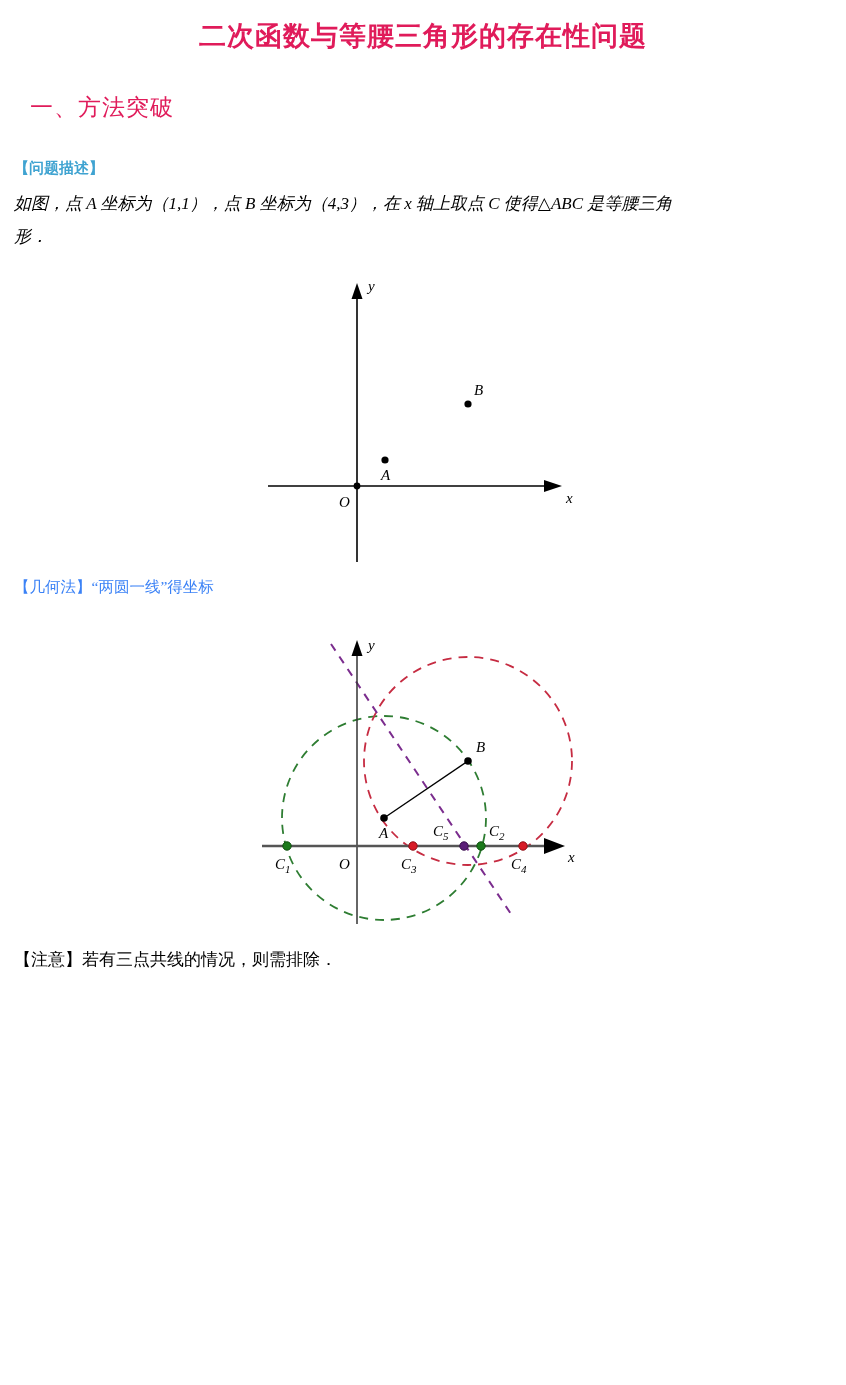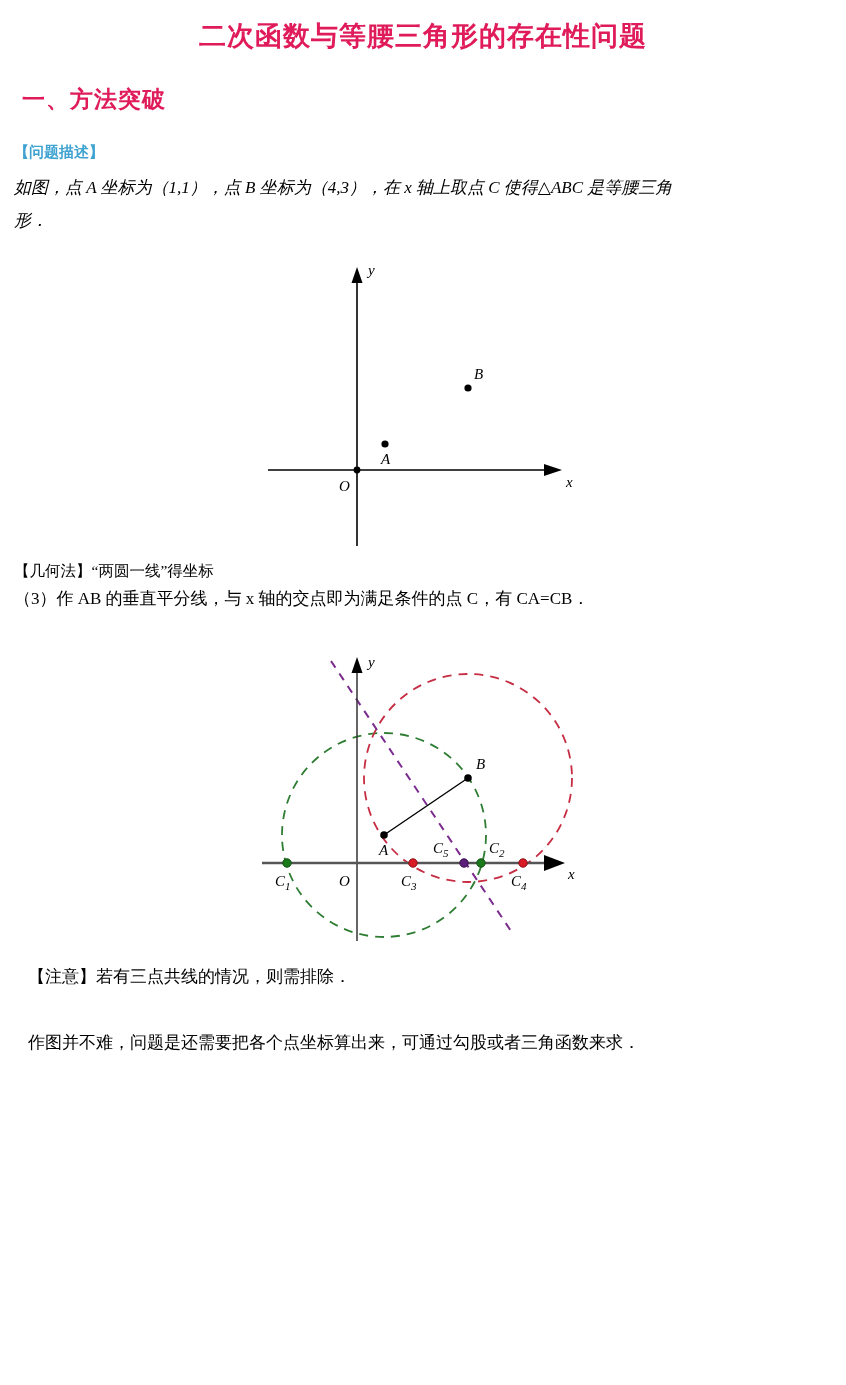--- a/index.html
+++ b/index.html
@@ -29,35 +29,35 @@
     font-size: 27px;
     font-weight: bold;
     color: #E01B5A;
     margin: 0;
     padding: 18px 0 0 0;
     letter-spacing: 1px;
     font-family: Liberation Mono, monospace;
   }
   .section-heading {
     font-size: 23px;
-    font-weight: bold;
+    font-weight: normal;
     color: #E01B5A;
-    margin: 8px;
+    margin: 16px;
     padding: 22px 0 0 14px;
     letter-spacing: 1px;
   }
   .tag-blue {
     font-size: 15px;
     color: #3FA3D1;
     padding: 20px 0 0 14px;
     font-weight: bold;
   }
   .tag-green {
     font-size: 15.5px;
-    color: #000000;
+    color: #3b82f6;
     padding: 0 0 0 14px;
     font-weight: normal;
   }
   .tag-green .quoted { letter-spacing: 0px; }
 
   
   .para {
     font-size: 17px;
     line-height: 33px;
     padding: 0 22px 0 14px;
@@ -68,21 +68,21 @@
   .para.first { padding-top: 9px; }
   .step {
     font-size: 17px;
     line-height: 33px;
     padding: 0 22px 0 14px;
     margin: 0;
   }
   .note {
     font-size: 17px;
     line-height: 32px;
-    padding: 0 22px 0 28px;
+    padding: 0 22px 0 14px;
     margin: 0;
   }
 
   
   .figure {
     width: 100%;
     display: block;
   }
   .fig-wrap { display: flex; justify-content: center; }
 
@@ -130,21 +130,20 @@
       <text x="474" y="128" font-family="Liberation Serif, serif" font-style="italic" font-size="15" fill="#000000">B</text>
     </svg>
   </div>
 
   <div class="sp-2"></div>
 
   <div class="tag-green">
     <span>【几何法】</span><span class="quoted">“两圆一线”得坐标</span>
   </div>
 
-  <p class="step">（3）作 AB 的垂直平分线，与 x 轴的交点即为满足条件的点 C，有 CA=CB．</p>
 
   <div class="sp-3"></div>
 
   <div class="fig-wrap">
     <svg class="figure" width="846" height="310" viewBox="0 0 846 310">
 
       <circle cx="384" cy="194" r="102" fill="none" stroke="#2E7D32" stroke-width="1.8" stroke-dasharray="9 7"></circle>
 
       <circle cx="468" cy="137" r="104" fill="none" stroke="#C62C42" stroke-width="1.8" stroke-dasharray="9 7"></circle>
 
@@ -184,15 +183,14 @@
       <text x="511" y="245" font-family="Liberation Serif, serif" font-style="italic" font-size="15" fill="#000000">C<tspan font-size="11" dy="4">4</tspan></text>
     </svg>
   </div>
 
   <div class="sp-2"></div>
 
   <p class="note"><span>【注意】</span><span>若有三点共线的情况，则需排除．</span></p>
 
   <div class="sp-4"></div>
 
-  <p class="note">作图并不难，问题是还需要把各个点坐标算出来，可通过勾股或者三角函数来求．</p>
 
 </div>
 
 </body></html>

